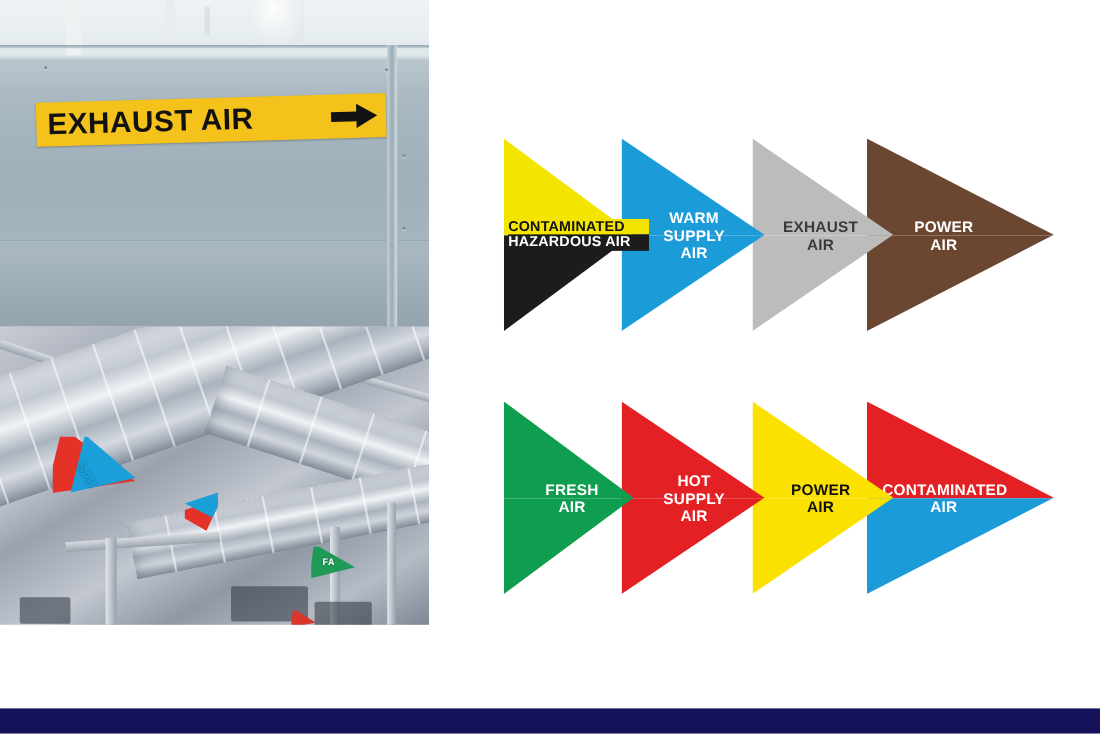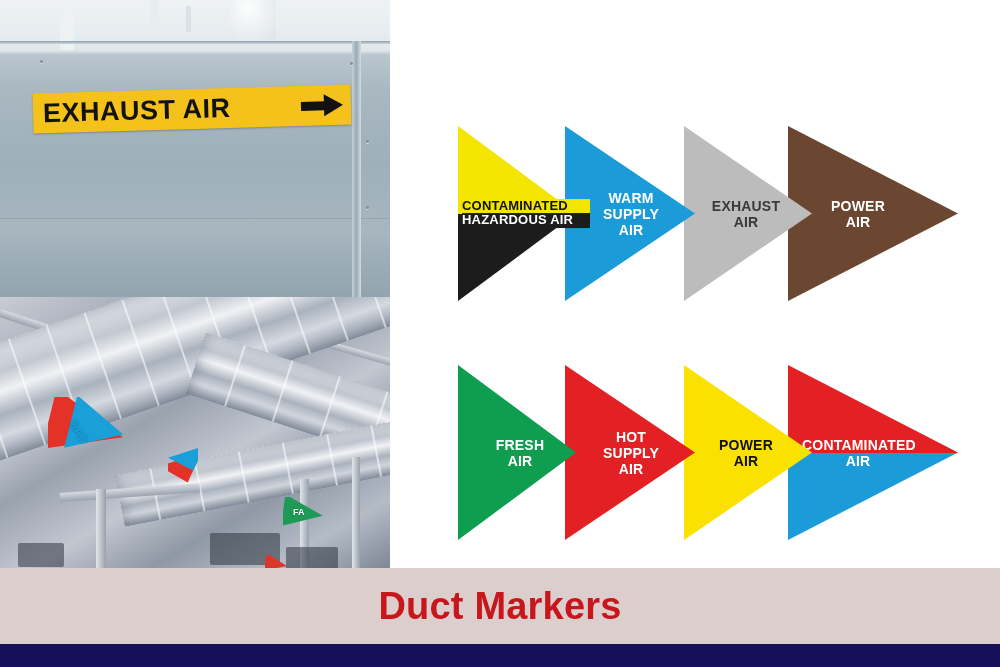--- a/index.html
+++ b/index.html
@@ -164,21 +164,21 @@
     border-bottom: 27px solid transparent;
     border-left: 54px solid #1a9fd9;
     transform: rotate(14deg);
   }
   #marker-sad .txt {
     left: 18px; top: 28px; font-size: 12px;
     transform: rotate(58deg); color:#1a9fd9;
   }
 
   #marker-fa {
-    left: 283px; top: 200px; width: 40px; height: 32px;
+    left: 283px; top: 200px; width: 40px; height: 32px; font-family: Liberation Mono, monospace;
   }
   #marker-fa .tri-green {
     width: 0; height: 0; position:absolute; left:0; top:0;
     border-top: 16px solid transparent;
     border-bottom: 16px solid transparent;
     border-left: 40px solid #1e9a56;
     transform: rotate(8deg);
   }
   #marker-fa .txt { left: 10px; top: 10px; font-size: 9px; }
 
@@ -467,18 +467,15 @@
         <div class="arrow" style="left: 398px; width: 170px; z-index: 7;">
           <div class="shape" style="clip-path: polygon(0px 0px, 100% 50%, 0px 100%);">
             <div class="band band-top" style="background: rgb(227, 33, 36);"></div>
             <div class="band band-bot" style="background: rgb(27, 155, 216);"></div>
           </div>
           <div class="label" style="left: 14px; width: 112px;"><span class="label-line" style="color: rgb(255, 255, 255);">CONTAMINATED</span><span class="label-line" style="color: rgb(255, 255, 255);">AIR</span></div>
         </div>
       </div>
   </div>
 
-  <div id="caption-banner">
-    <div id="caption-title">Duct Markers</div>
-  </div>
 
   <div id="bottom-bar"></div>
 </div>
 
 </body></html>

